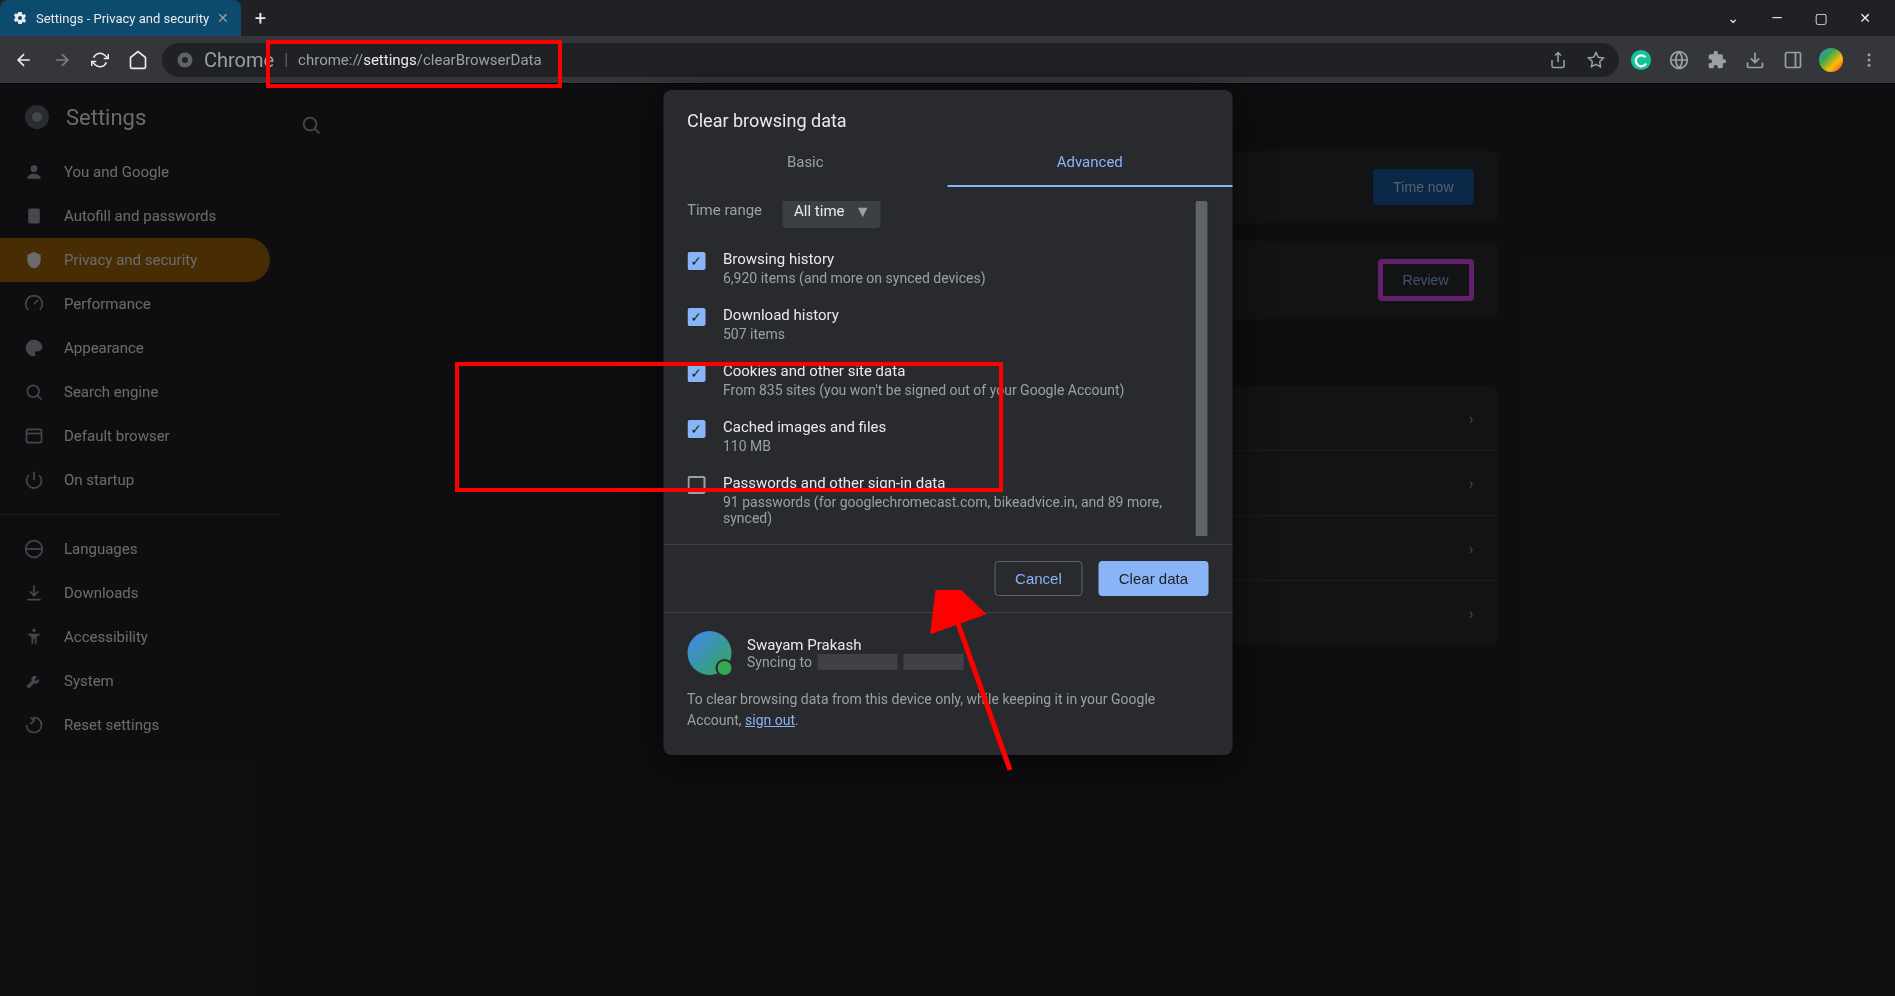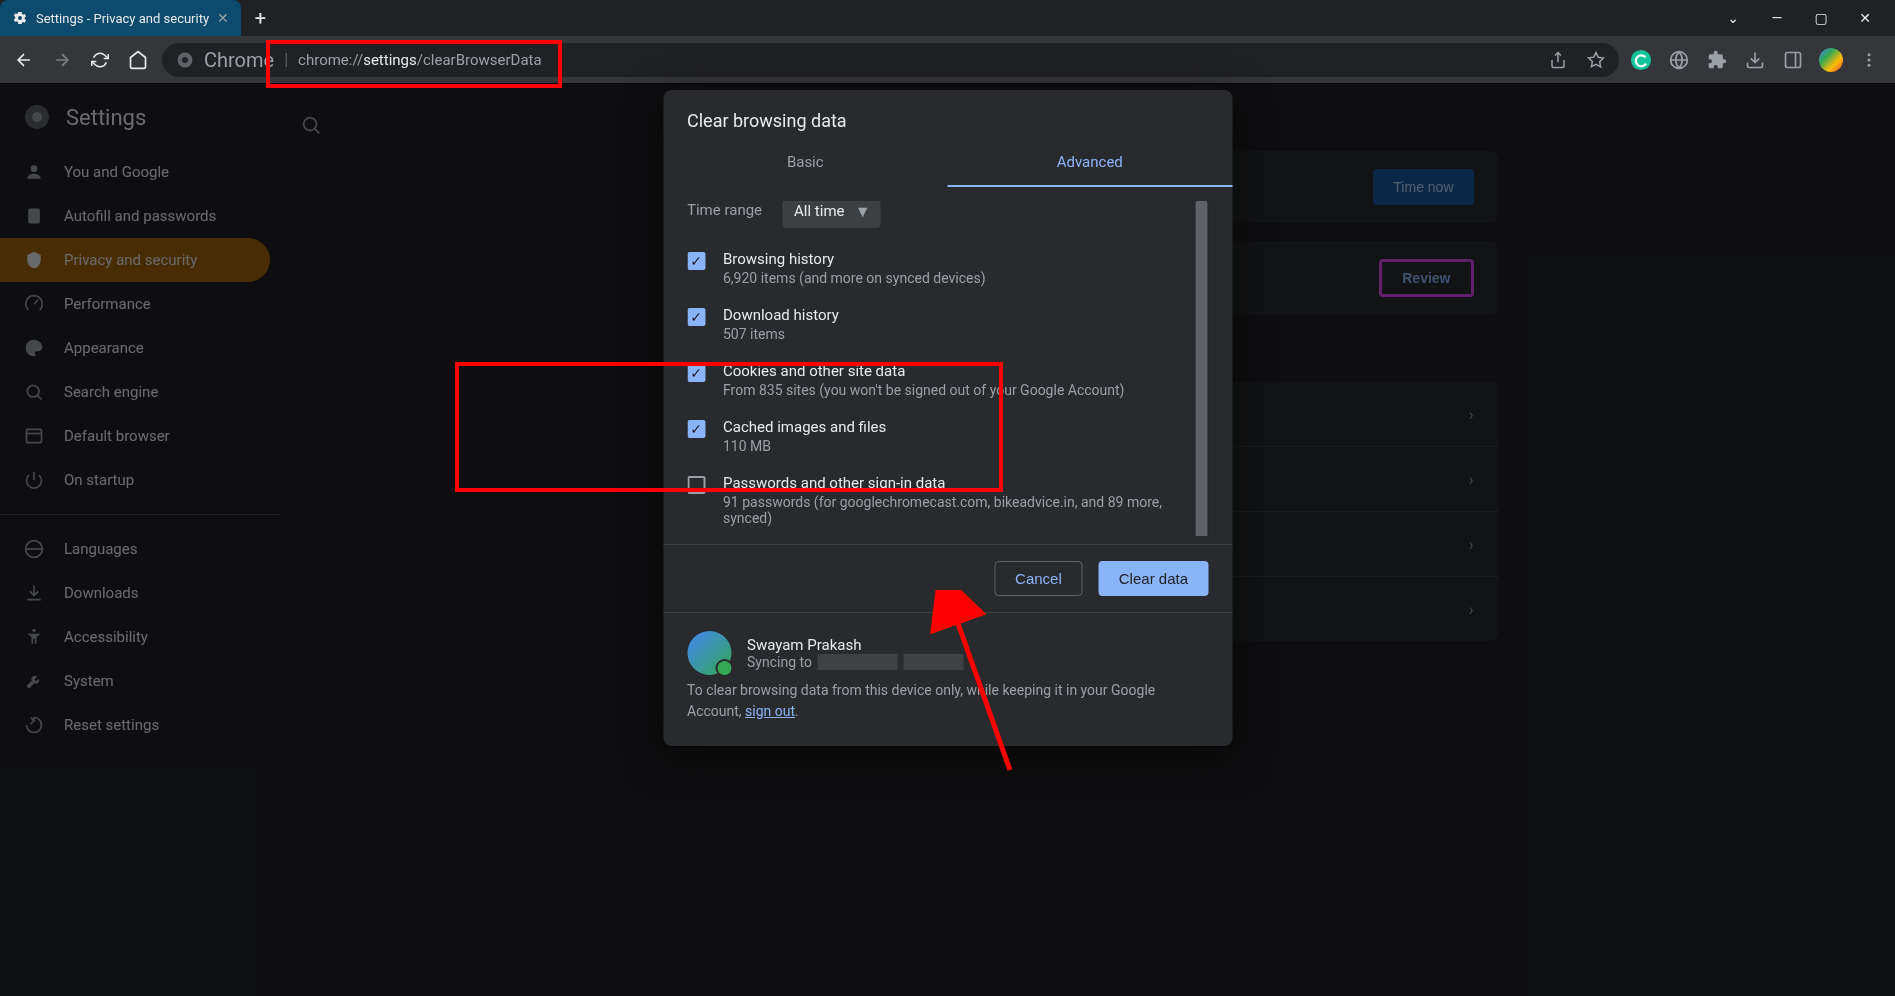--- a/index.html
+++ b/index.html
@@ -79,21 +79,21 @@
 .nav-item.active { background: #a16207; }
 .nav-sep { height: 1px; background: #3c4043; margin: 12px 0; }
 
 
 .main { flex: 1; padding: 30px 30px 0 30px; color: #e8eaed; position: relative; }
 .search-btn-top { position: absolute; top: 30px; left: 20px; color: #9aa0a6; }
 .section-title { font-size: 16px; color: #e8eaed; margin-bottom: 18px; }
 .card-row { display: flex; align-items: center; gap: 18px; padding: 18px 24px; background: #292a2d; border-radius: 8px; margin-bottom: 18px; }
 .card-icon { width: 24px; height: 24px; color: #9aa0a6; display: flex; align-items: center; justify-content: center; }
 .pill-btn { background: #1a579e; color: #bbd4f8; padding: 10px 20px; border-radius: 4px; font-size: 14px; margin-left: auto; border: none; }
-.outline-btn { background: transparent; color: #8ab4f8; border: 3px solid #d946ef; padding: 8px 20px; border-radius: 4px; font-size: 14px; margin-left: auto; font-weight: bold; }
+.outline-btn { background: transparent; color: #8ab4f8; border: 5px solid #d946ef; padding: 8px 20px; border-radius: 4px; font-size: 14px; margin-left: auto; }
 .chev { color: #9aa0a6; margin-left: auto; }
 .privacy-list { background: #292a2d; border-radius: 8px; overflow: hidden; }
 .priv-item { display: flex; align-items: center; gap: 18px; padding: 20px 24px; border-bottom: 1px solid #3c4043; }
 .priv-item:last-child { border-bottom: none; }
 
 
 .dialog {
   position: absolute;
   top: 90px;
   left: 50%;
@@ -118,21 +118,21 @@
 .time-caret { position: absolute; right: 10px; top: 50%; transform: translateY(-50%); color: #9aa0a6; pointer-events: none; }
 .check-row { display: flex; gap: 18px; padding: 10px 0; }
 .cbox { width: 18px; height: 18px; border: 2px solid #8ab4f8; border-radius: 2px; display: flex; align-items: center; justify-content: center; background: #8ab4f8; color: #202124; font-size: 14px; flex-shrink: 0; margin-top: 2px; }
 .cbox.unchecked { background: transparent; border-color: #9aa0a6; }
 .check-text .ct-title { font-size: 15px; color: #e8eaed; }
 .check-text .ct-sub { font-size: 14px; color: #9aa0a6; margin-top: 2px; }
 .dialog-actions { display: flex; justify-content: flex-end; gap: 16px; padding: 16px 24px; border-top: 1px solid #3c4043; margin-top: 8px; }
 .btn-cancel { background: transparent; border: 1px solid #5f6368; color: #8ab4f8; padding: 8px 20px; border-radius: 4px; font-size: 15px; }
 .btn-clear { background: #8ab4f8; border: none; color: #202124; padding: 8px 20px; border-radius: 4px; font-size: 15px; font-weight: 500; }
 .dialog-footer { padding: 18px 24px 24px; border-top: 1px solid #3c4043; }
-.sync-row { display: flex; align-items: center; gap: 16px; margin-bottom: 5px; }
+.sync-row { display: flex; align-items: center; gap: 16px; margin-bottom: 14px; }
 .sync-avatar { width: 44px; height: 44px; border-radius: 50%; background: linear-gradient(135deg,#4285f4,#34a853); position: relative; }
 .sync-avatar::after { content: ''; position: absolute; bottom: -2px; right: -2px; width: 14px; height: 14px; border-radius: 50%; background: #34a853; border: 2px solid #292a2d; }
 .sync-name { font-size: 15px; }
 .sync-email { font-size: 14px; color: #9aa0a6; display: flex; gap: 6px; align-items: center; }
 .redact { background: #404144; width: 80px; height: 16px; display: inline-block; }
 .footer-text { color: #9aa0a6; font-size: 14px; line-height: 1.5; }
 .footer-text a { color: #8ab4f8; text-decoration: underline; }
 .mini-scroll { position: absolute; right: 0; top: 0; width: 14px; height: 370px; background: #202124; }
 .mini-scroll-thumb { position: absolute; right: 1px; top: 0; width: 12px; height: 340px; background: #5f6368; border-radius: 2px; }
 

